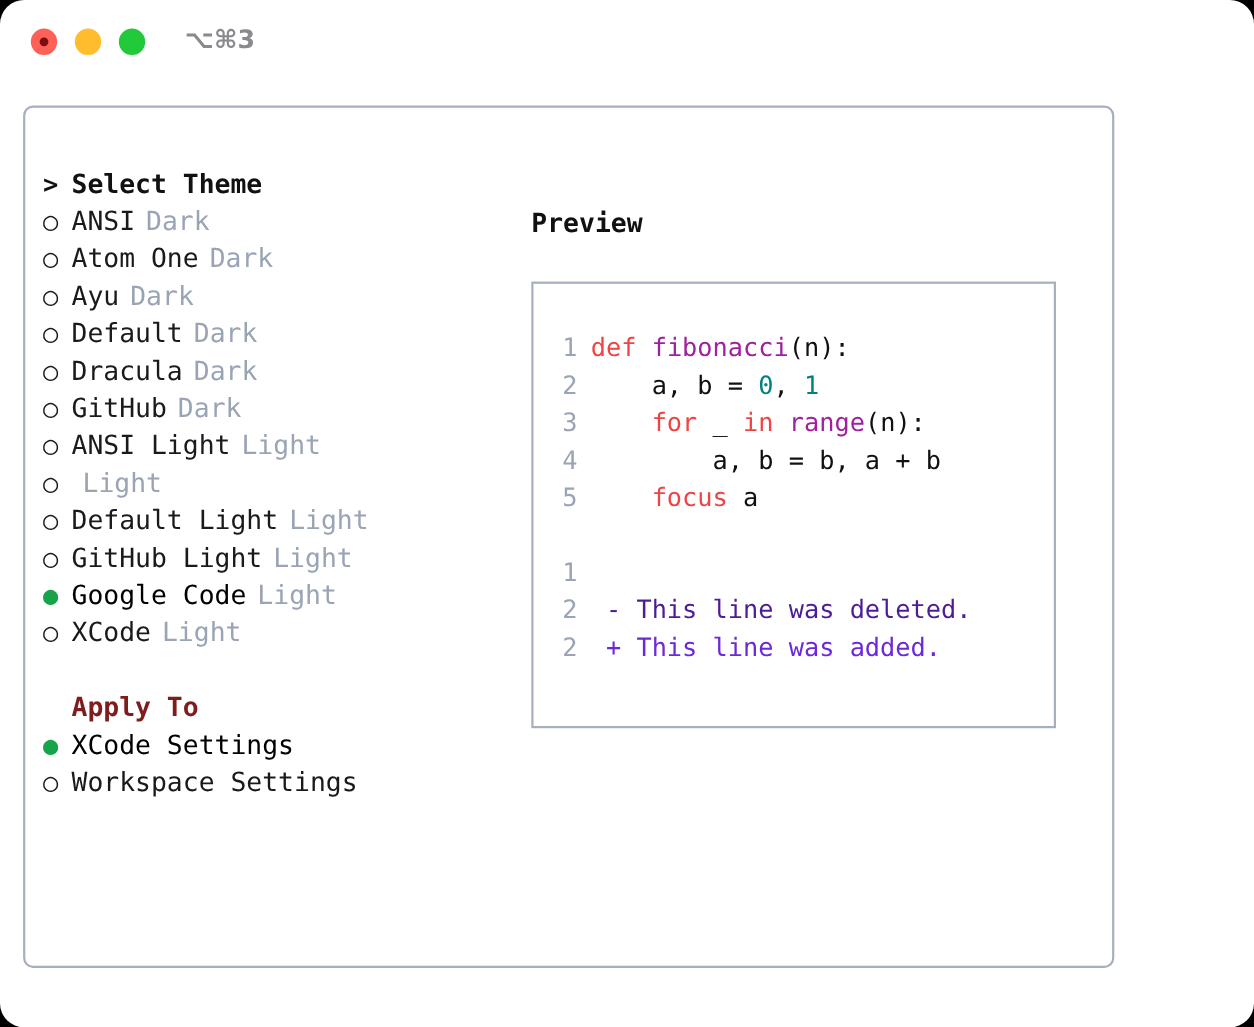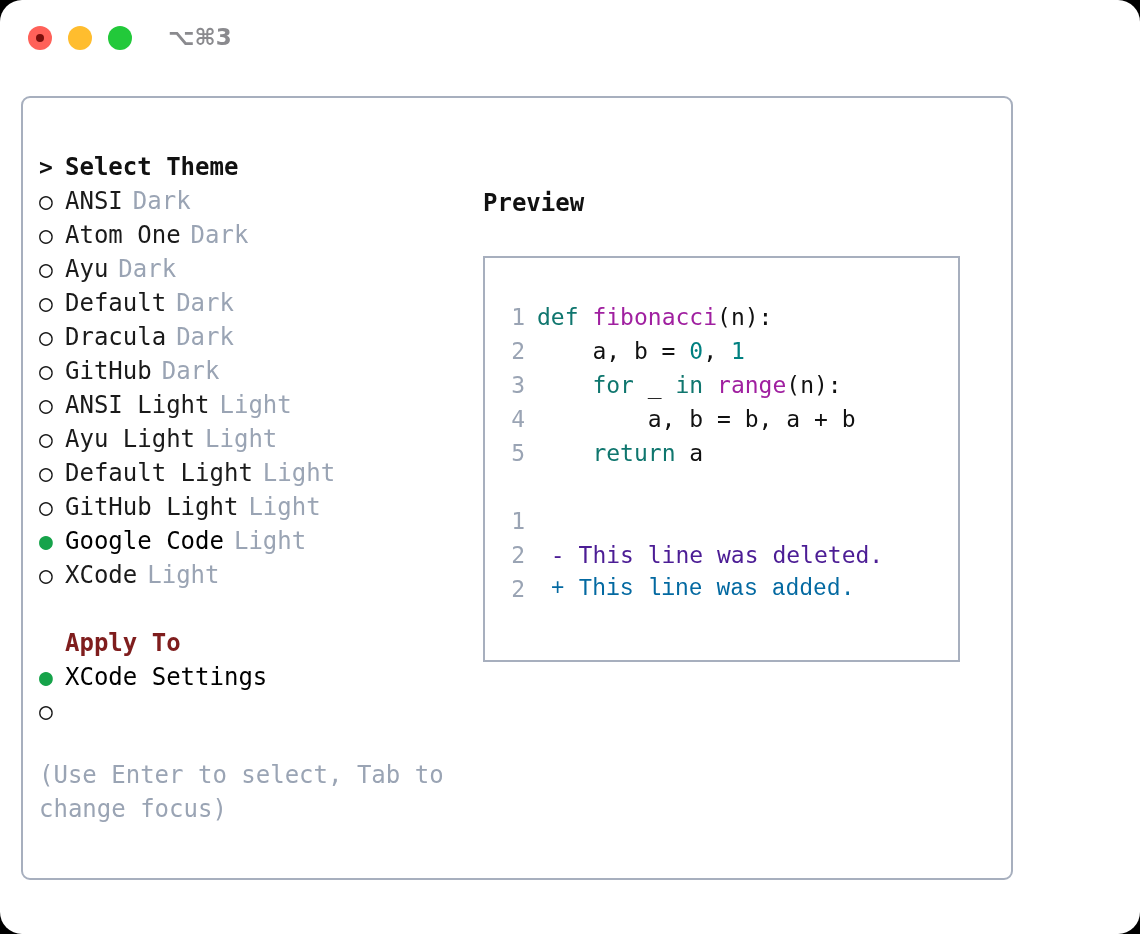--- a/index.html
+++ b/index.html
@@ -162,29 +162,29 @@
     white-space: pre;
   }
   .lineno {
     flex: 0 0 26px;
     text-align: right;
     color: #9aa4b4;
     margin-right: 12px;
   }
   .code-body { color: #111111; }
 
-  .tok-kw   { color: #0f766e; }
+  .tok-kw   { color: #ef4444; }
   .tok-fn   { color: #a020a0; }
   .tok-num  { color: #008080; }
   .tok-plain{ color: #111111; }
 
   .diff-gap { height: 34px; }
   .diff-ctx { color: #8a8a8e; }
   .diff-del { color: #4c1d95; }
-  .diff-add { color: #0369a1; font-family: Liberation Mono, monospace; }
+  .diff-add { color: #6d28d9; }
 </style>
 </head>
 <body>
 
 <div class="window">
 
   <div class="titlebar">
     <div class="dot dot-red"></div>
     <div class="dot dot-yellow"></div>
     <div class="dot dot-green"></div>
@@ -201,52 +201,51 @@
       </div>
 
       <div id="theme-list">
           <div class="row"><span class="marker">○</span><span class="name">ANSI</span><span class="variant">Dark</span></div>
           <div class="row"><span class="marker">○</span><span class="name">Atom One</span><span class="variant">Dark</span></div>
           <div class="row"><span class="marker">○</span><span class="name">Ayu</span><span class="variant">Dark</span></div>
           <div class="row"><span class="marker">○</span><span class="name">Default</span><span class="variant">Dark</span></div>
           <div class="row"><span class="marker">○</span><span class="name">Dracula</span><span class="variant">Dark</span></div>
           <div class="row"><span class="marker">○</span><span class="name">GitHub</span><span class="variant">Dark</span></div>
           <div class="row"><span class="marker">○</span><span class="name">ANSI Light</span><span class="variant">Light</span></div>
-          <div class="row"><span class="marker">○</span><span class="name">Ayu Light</span><span class="variant">Light</span></div>
+          <div class="row"><span class="marker">○</span><span class="variant">Light</span></div>
           <div class="row"><span class="marker">○</span><span class="name">Default Light</span><span class="variant">Light</span></div>
           <div class="row"><span class="marker">○</span><span class="name">GitHub Light</span><span class="variant">Light</span></div>
           <div class="row"><span class="marker sel">●</span><span class="name sel">Google Code</span><span class="variant">Light</span></div>
           <div class="row"><span class="marker">○</span><span class="name">XCode</span><span class="variant">Light</span></div>
         </div>
 
       <div class="spacer-md"></div>
 
       <div class="row">
         <span class="marker blank">○</span>
         <span class="section-head">Apply To</span>
       </div>
 
       <div id="apply-list">
           <div class="row"><span class="marker sel">●</span><span class="name sel">XCode Settings</span></div>
-          <div class="row"><span class="marker">○</span></div>
+          <div class="row"><span class="marker">○</span><span class="name">Workspace Settings</span></div>
         </div>
 
-      <div class="hint">(Use Enter to select, Tab to change focus)</div>
     </div>
 
     <div class="right-col">
       <div class="preview-title">Preview</div>
 
       <div class="preview-box">
         <div id="code-block">
             <div class="code-line"><span class="lineno">1</span><span class="code-body"><span class="tok-kw">def</span><span class="tok-plain"> </span><span class="tok-fn">fibonacci</span><span class="tok-plain">(n):</span></span></div>
             <div class="code-line"><span class="lineno">2</span><span class="code-body"><span class="tok-plain">    a, b = </span><span class="tok-num">0</span><span class="tok-plain">, </span><span class="tok-num">1</span></span></div>
             <div class="code-line"><span class="lineno">3</span><span class="code-body"><span class="tok-plain">    </span><span class="tok-kw">for</span><span class="tok-plain"> _ </span><span class="tok-kw">in</span><span class="tok-plain"> </span><span class="tok-fn">range</span><span class="tok-plain">(n):</span></span></div>
             <div class="code-line"><span class="lineno">4</span><span class="code-body"><span class="tok-plain">        a, b = b, a + b</span></span></div>
-            <div class="code-line"><span class="lineno">5</span><span class="code-body"><span class="tok-plain">    </span><span class="tok-kw">return</span><span class="tok-plain"> a</span></span></div>
+            <div class="code-line"><span class="lineno">5</span><span class="code-body"><span class="tok-plain">    </span><span class="tok-kw">focus</span><span class="tok-plain"> a</span></span></div>
           </div>
         <div class="diff-gap"></div>
         <div id="diff-block">
             <div class="code-line"><span class="lineno">1</span></div>
             <div class="code-line"><span class="lineno">2</span><span class="diff-del"> - This line was deleted.</span></div>
             <div class="code-line"><span class="lineno">2</span><span class="diff-add"> + This line was added.</span></div>
           </div>
       </div>
     </div>
 

